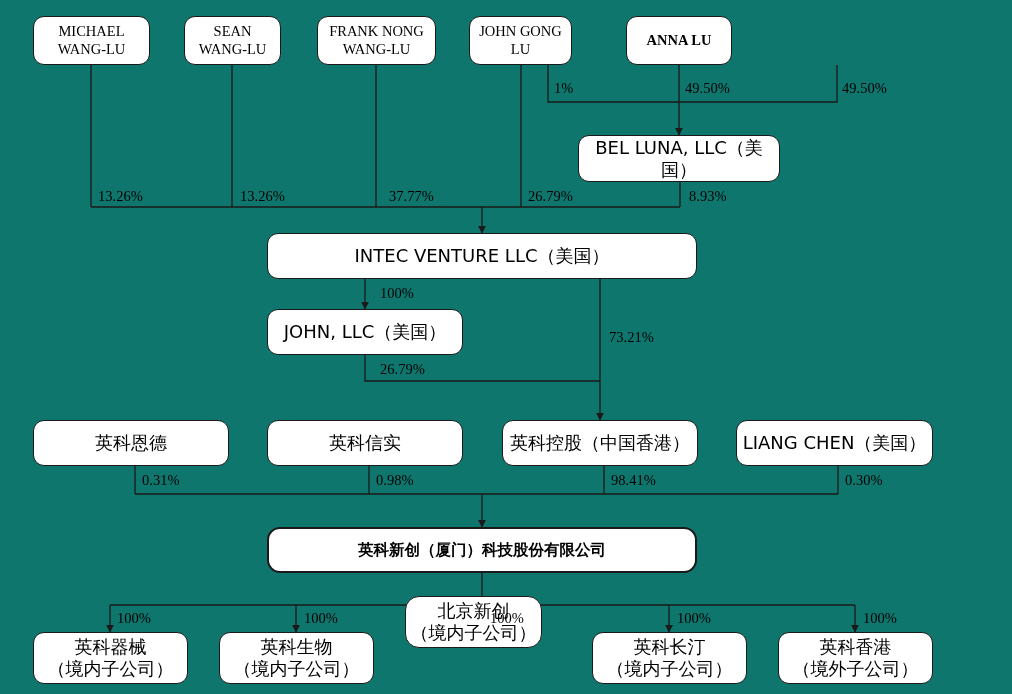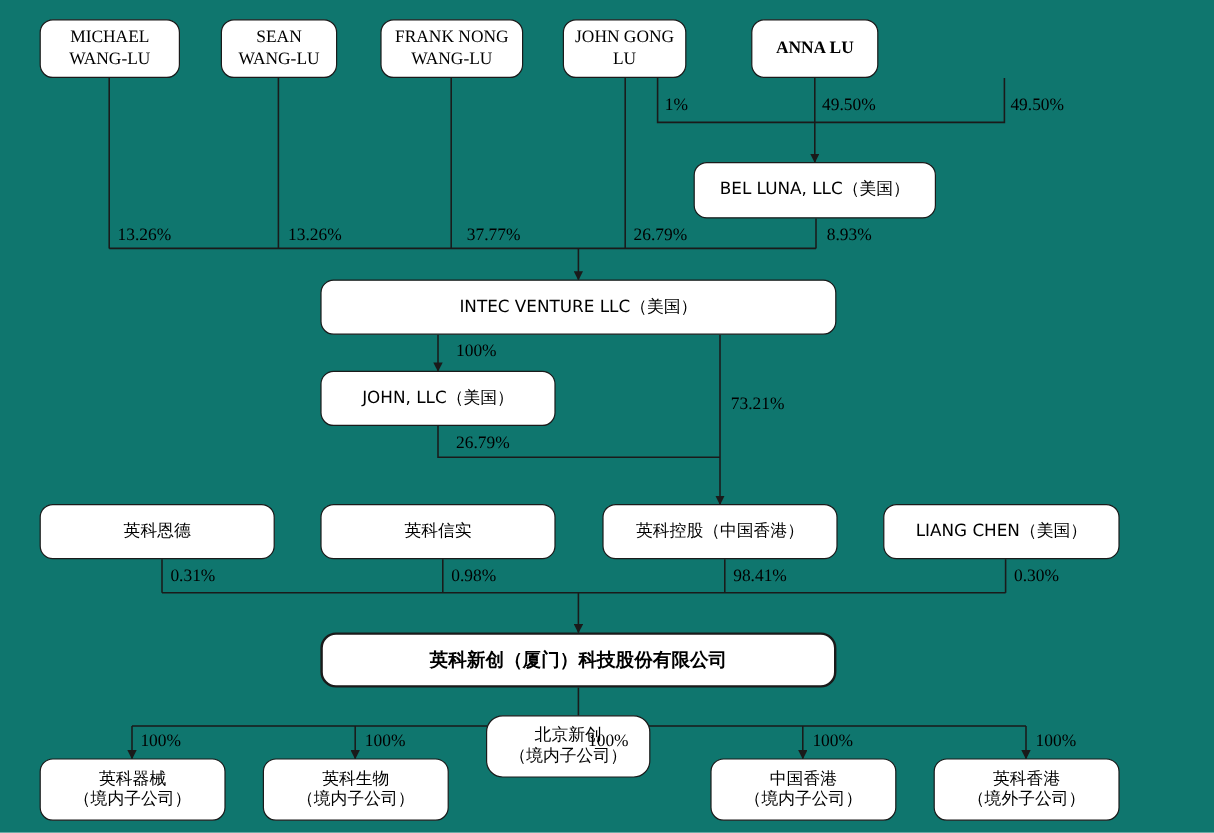--- a/index.html
+++ b/index.html
@@ -35,21 +35,21 @@
     justify-content: center;
     text-align: center;
     line-height: 1.2;
     color: #000000;
     font-size: 14.5px;
     padding: 2px 4px;
     z-index: 2;
   }
   .node.cn {
     font-family: "DejaVu Sans", "Liberation Sans", sans-serif;
-    font-size: 14px;
+    font-size: 18px;
   }
   .node.emph {
     border-width: 2.6px;
     border-radius: 13px;
     font-weight: bold;
     font-size: 15.5px;
   }
   .node .node-label {
     white-space: pre-line;
     display: block;
@@ -168,21 +168,21 @@
   </div>
   <div class="node cn" style="left:219px;top:632px;width:155px;height:52px;">
     <span class="node-label">英科生物
 （境内子公司）</span>
   </div>
   <div class="node cn" style="left:405px;top:596px;width:137px;height:52px;border-radius:14px;">
     <span class="node-label">北京新创
 （境内子公司）</span>
   </div>
   <div class="node cn" style="left:592px;top:632px;width:155px;height:52px;">
-    <span class="node-label">中国香港
+    <span class="node-label">英科长汀
 （境内子公司）</span>
   </div>
   <div class="node cn" style="left:778px;top:632px;width:155px;height:52px;">
     <span class="node-label">英科香港
 （境外子公司）</span>
   </div>
 
   <span class="edge-label" style="left:554px;top:81px;">1%</span>
   <span class="edge-label" style="left:685px;top:81px;">49.50%</span>
   <span class="edge-label" style="left:842px;top:81px;">49.50%</span>

